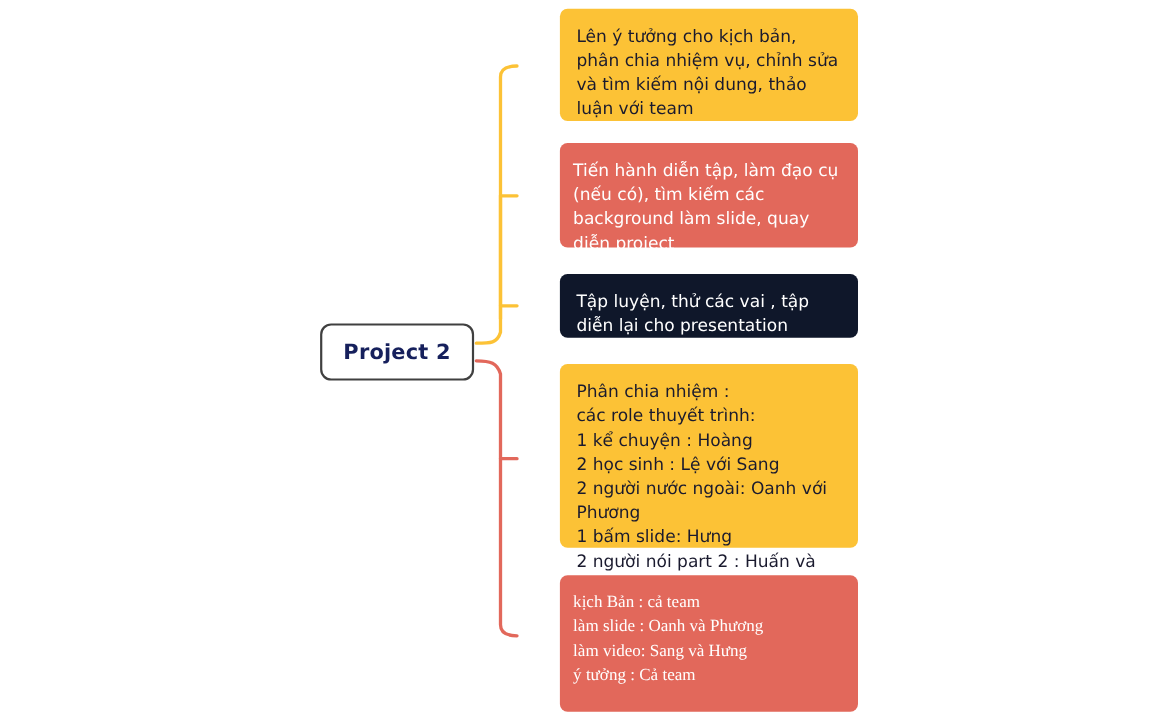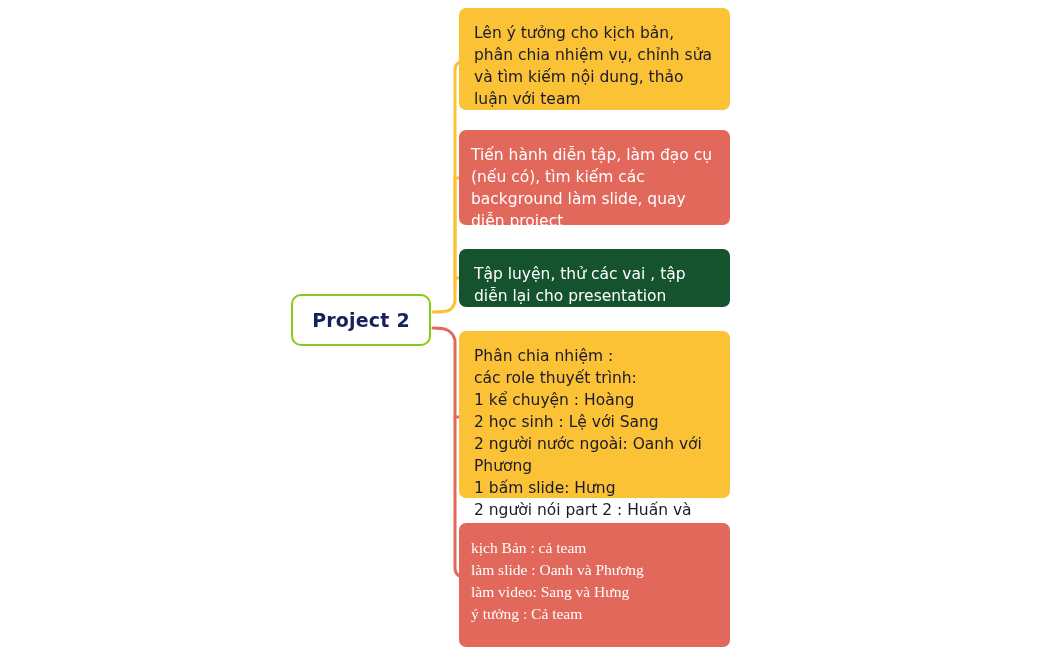--- a/index.html
+++ b/index.html
@@ -26,58 +26,58 @@
     width: 1050px;
     height: 649px;
     pointer-events: none;
   }
   .root-node {
     position: absolute;
     left: 291px;
     top: 294px;
     width: 140px;
     height: 52px;
-    border: 2px solid #84cc16;
+    border: 2px solid #404040;
     border-radius: 10px;
     background: #ffffff;
     display: flex;
     align-items: center;
     justify-content: center;
     box-sizing: border-box;
   }
   .root-label {
     font-size: 19px;
     font-weight: bold;
     color: #16205c;
     letter-spacing: 0.2px;
   }
   .node {
     position: absolute;
-    left: 459px;
+    left: 509px;
     width: 271px;
     border-radius: 7px;
     box-sizing: border-box;
     padding: 14px 16px 14px 15px;
     color: #ffffff;
     font-size: 15.5px;
     line-height: 1.42;
     white-space: pre-line;
     font-weight: 500;
   }
   .node.yellow {
     background: #fcc236;
     color: #1a1a2e;
   }
   .node.red {
     background: #e2685b;
     color: #ffffff;
     padding-left: 12px;
   }
   .node.navy {
-    background: #14532d;
+    background: #0f172a;
     color: #ffffff;
   }
   #node-0 { top: 8px;   height: 102px; }
   #node-1 { top: 130px; height: 95px;  }
   #node-2 { top: 249px; height: 58px;  }
   #node-3 { top: 331px; height: 167px; }
   #node-4 { top: 523px; height: 124px; font-family: Liberation Serif, serif; }
 </style>
 </head>
 <body>

